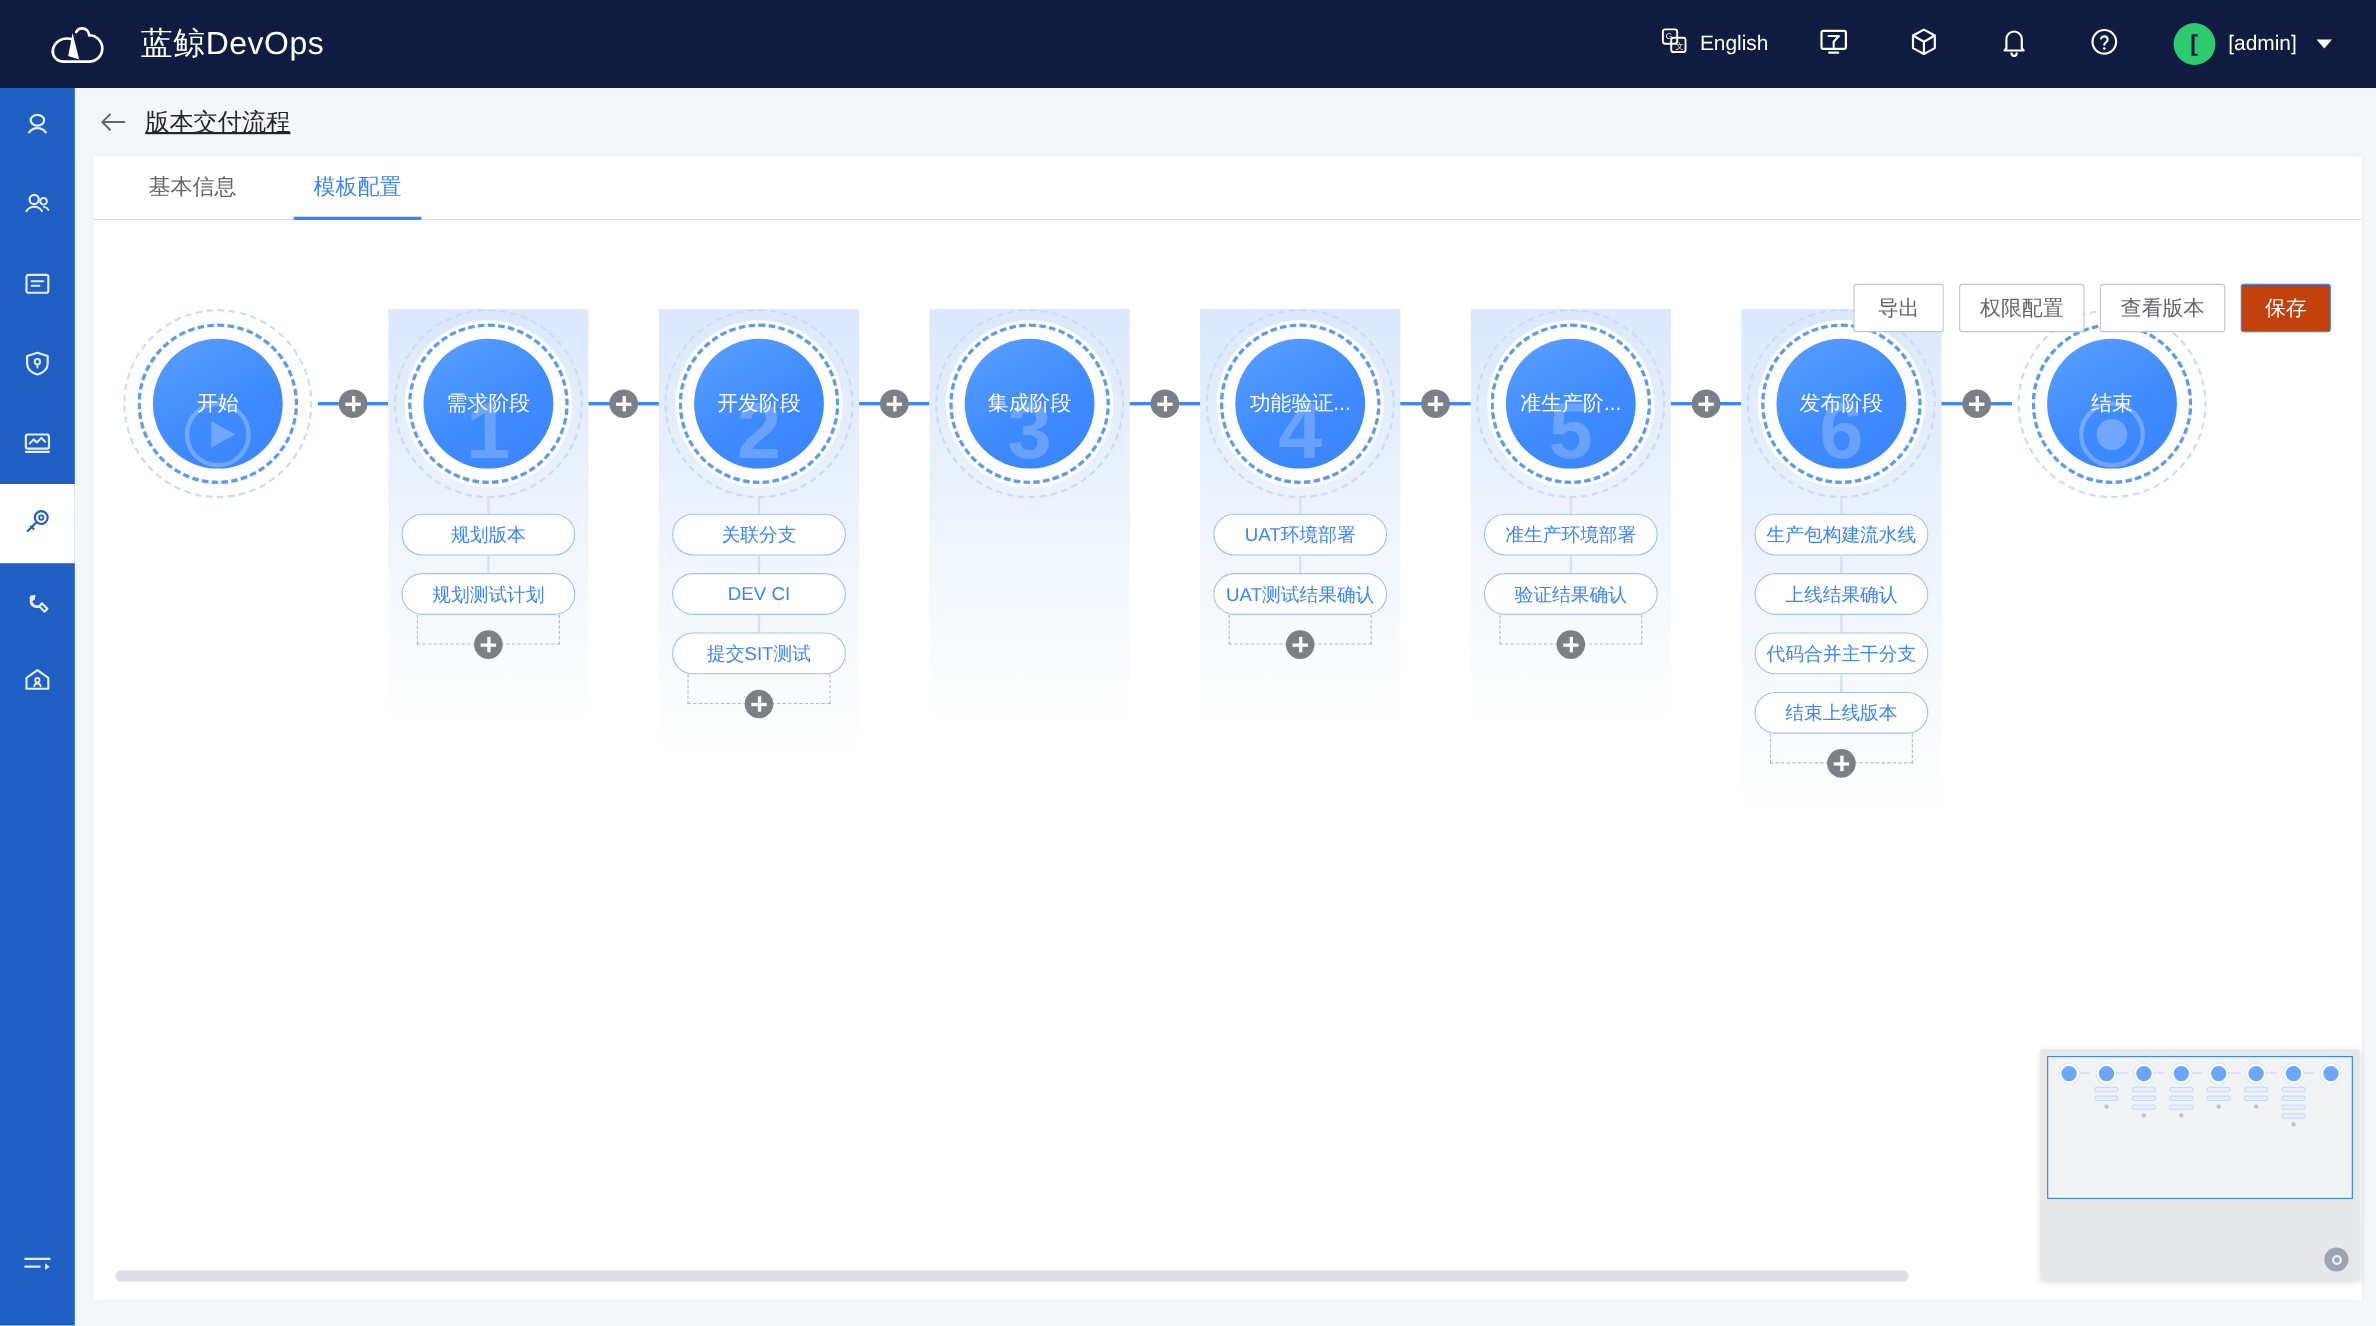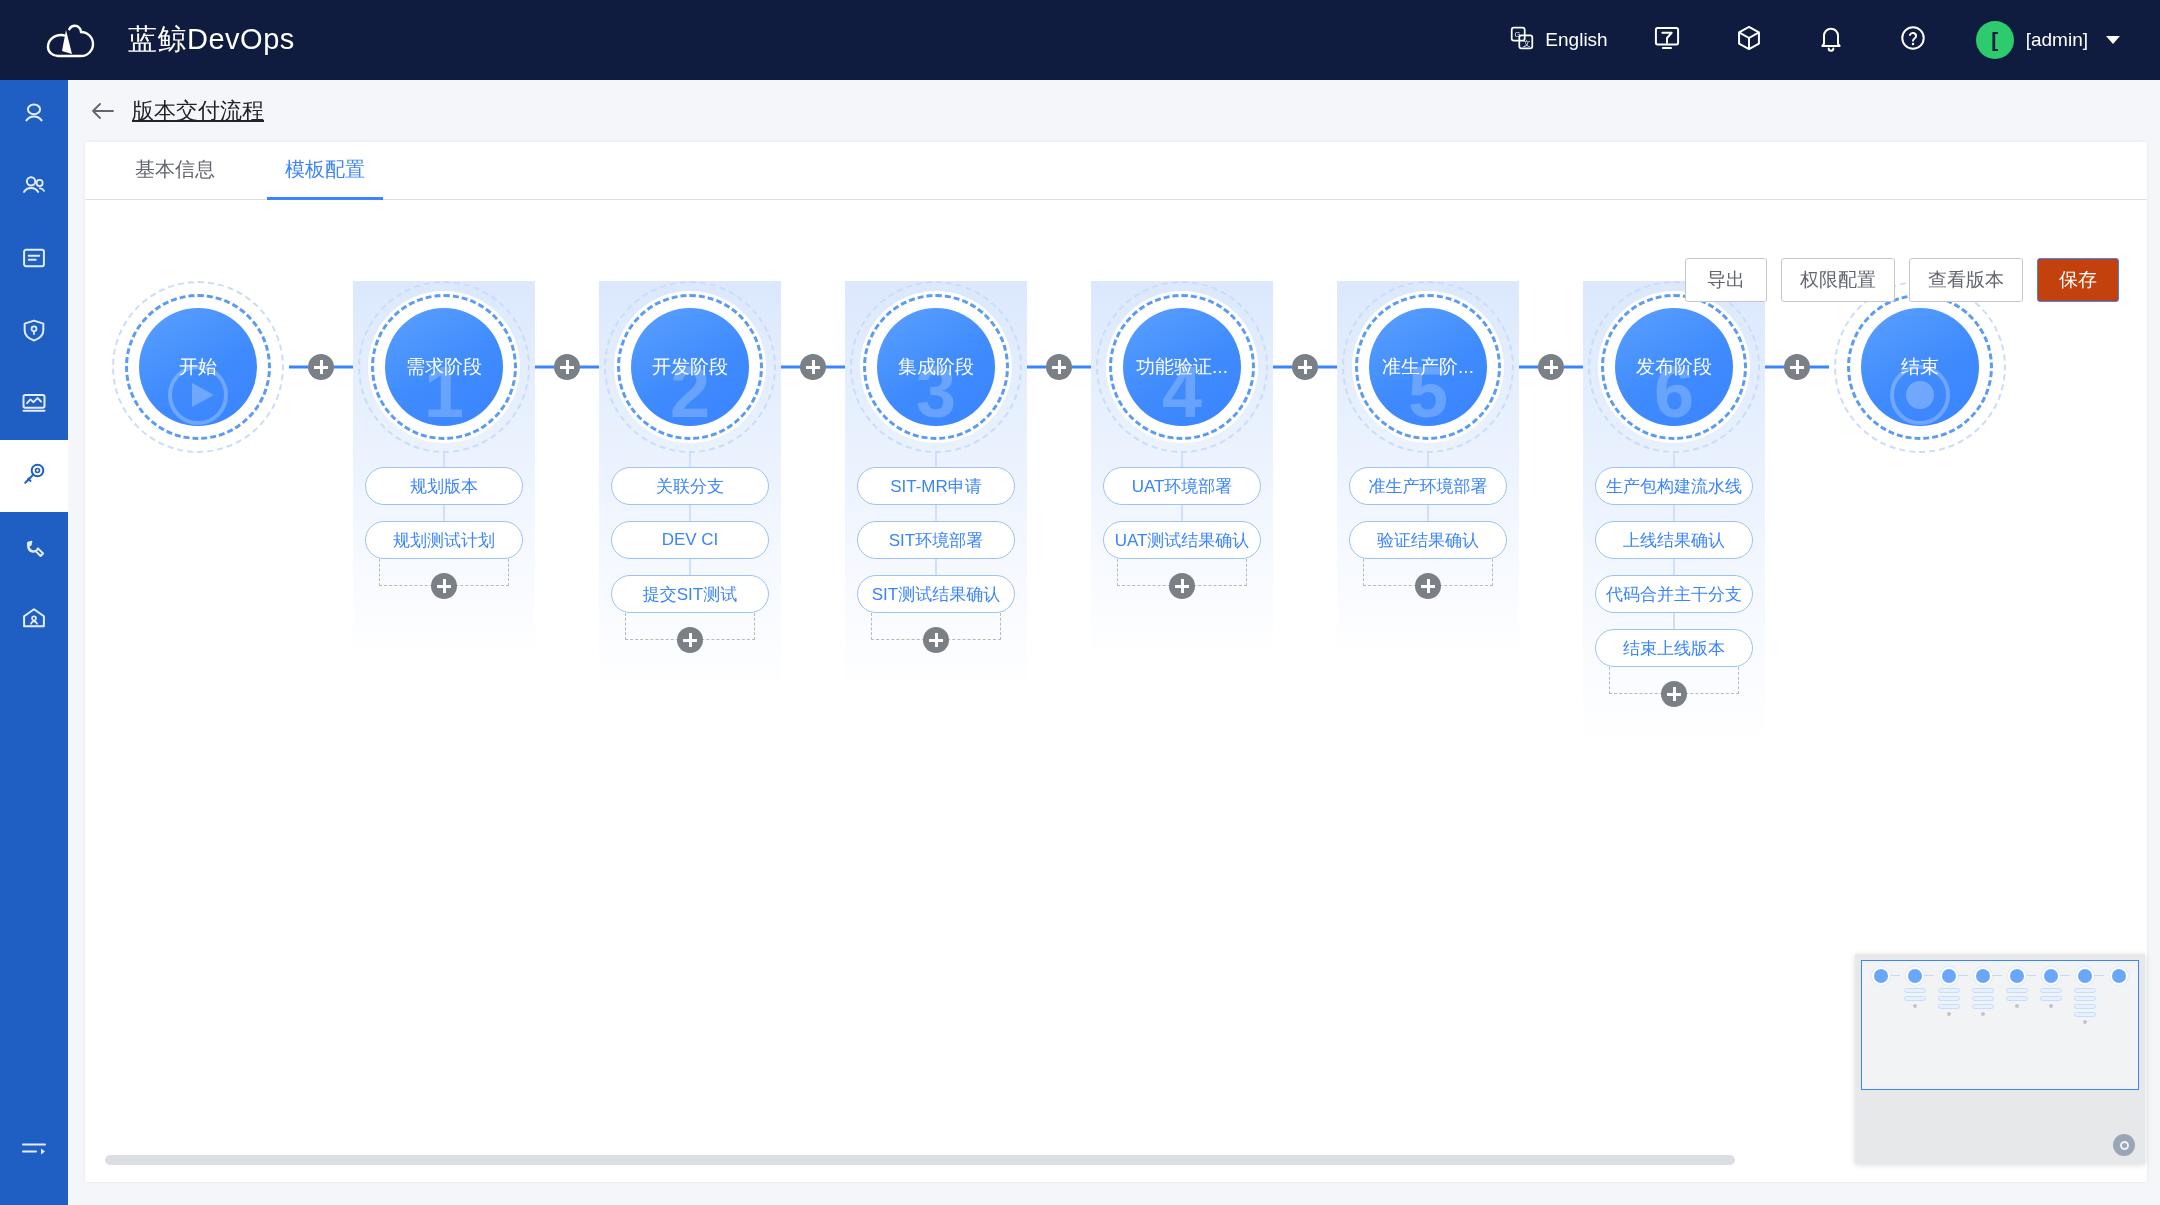--- a/index.html
+++ b/index.html
@@ -537,32 +537,20 @@
         <div class="stage-col">
           <div class="node-wrap">
             <div class="ring-outer"></div>
             <div class="ring-white"></div>
             <div class="ring-dash"></div>
             <div class="node-circle">
               <div class="node-num">3</div>
               <div class="node-label">集成阶段</div>
             </div>
           </div>
-          <div class="tasks">
-            <div class="task-link"></div>
-            <div class="task-pill">SIT-MR申请</div>
-            <div class="task-link"></div>
-            <div class="task-pill">SIT环境部署</div>
-            <div class="task-link"></div>
-            <div class="task-pill">SIT测试结果确认</div>
-            <div class="add-task">
-              <div class="bracket"></div>
-              <div class="plus-btn"></div>
-            </div>
-          </div>
         </div>
         <div class="connector">
           <div class="line"></div>
           <div class="plus-btn"></div>
         </div>
         <div class="stage-col">
           <div class="node-wrap">
             <div class="ring-outer"></div>
             <div class="ring-white"></div>
             <div class="ring-dash"></div>

